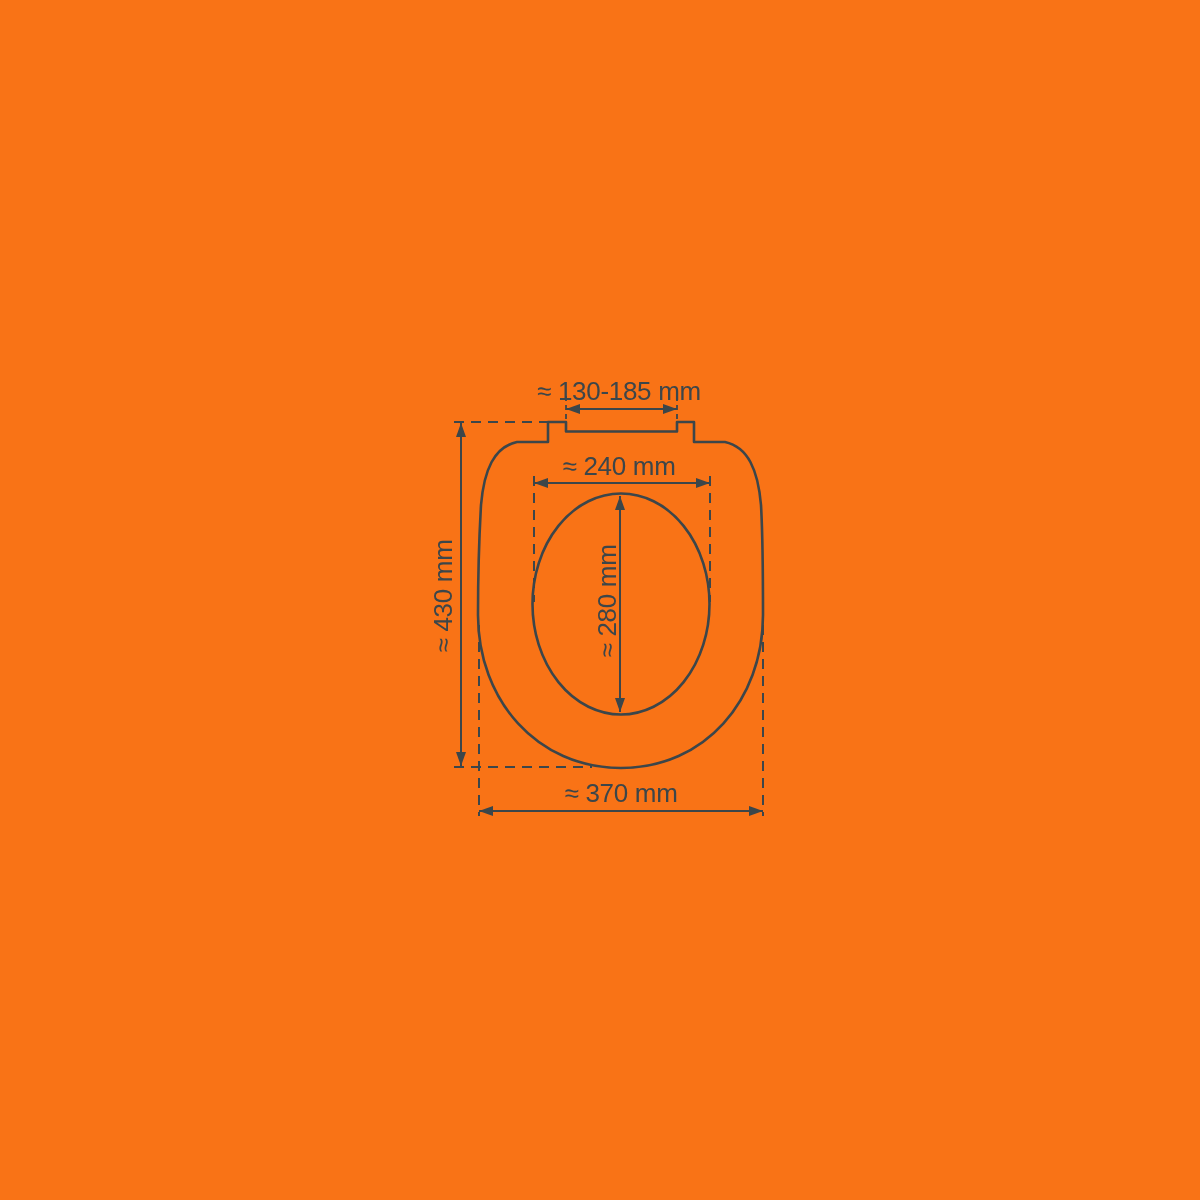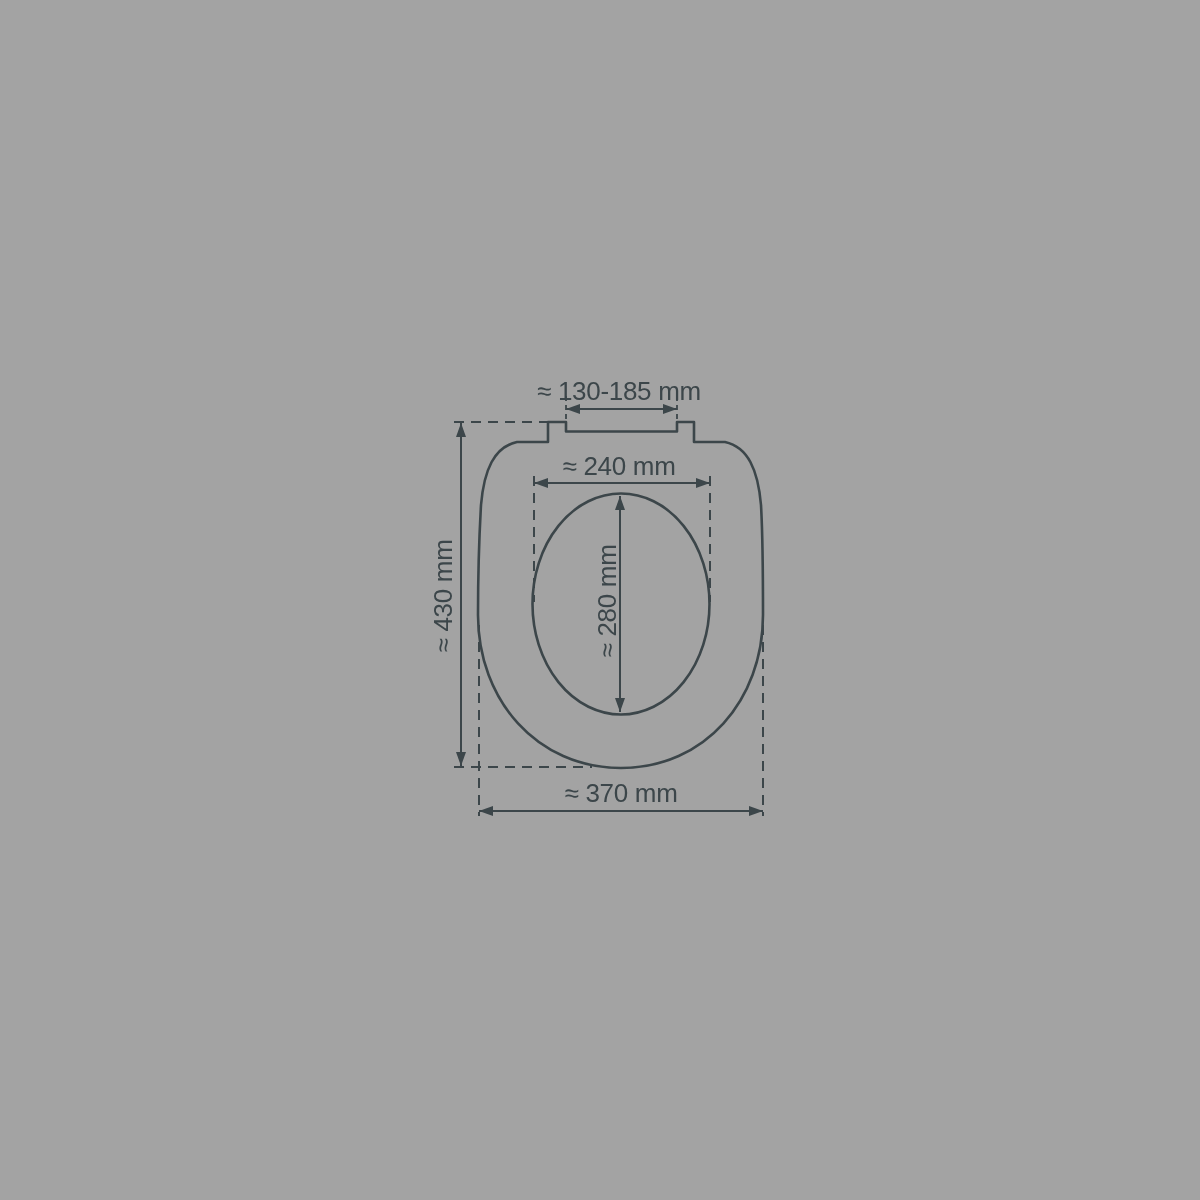--- a/index.html
+++ b/index.html
@@ -8,21 +8,21 @@
     width: 1200px;
     height: 1200px;
     background: #ffffff;
     overflow: hidden;
     font-family: "Liberation Sans", sans-serif;
   }
   .stage {
     position: relative;
     width: 1200px;
     height: 1200px;
-    background: #a3a3a3;
+    background: #f97316;
   }
   svg { position: absolute; left: 0; top: 0; }
   .ink-stroke {
     stroke: #3c464a;
     fill: none;
   }
   .outline { stroke-width: 2.6; stroke-linejoin: round; }
   .dim-line { stroke-width: 2; }
   .dash-long { stroke-width: 2; stroke-dasharray: 10 7; }
   .dash-short { stroke-width: 1.8; stroke-dasharray: 5 4; }

